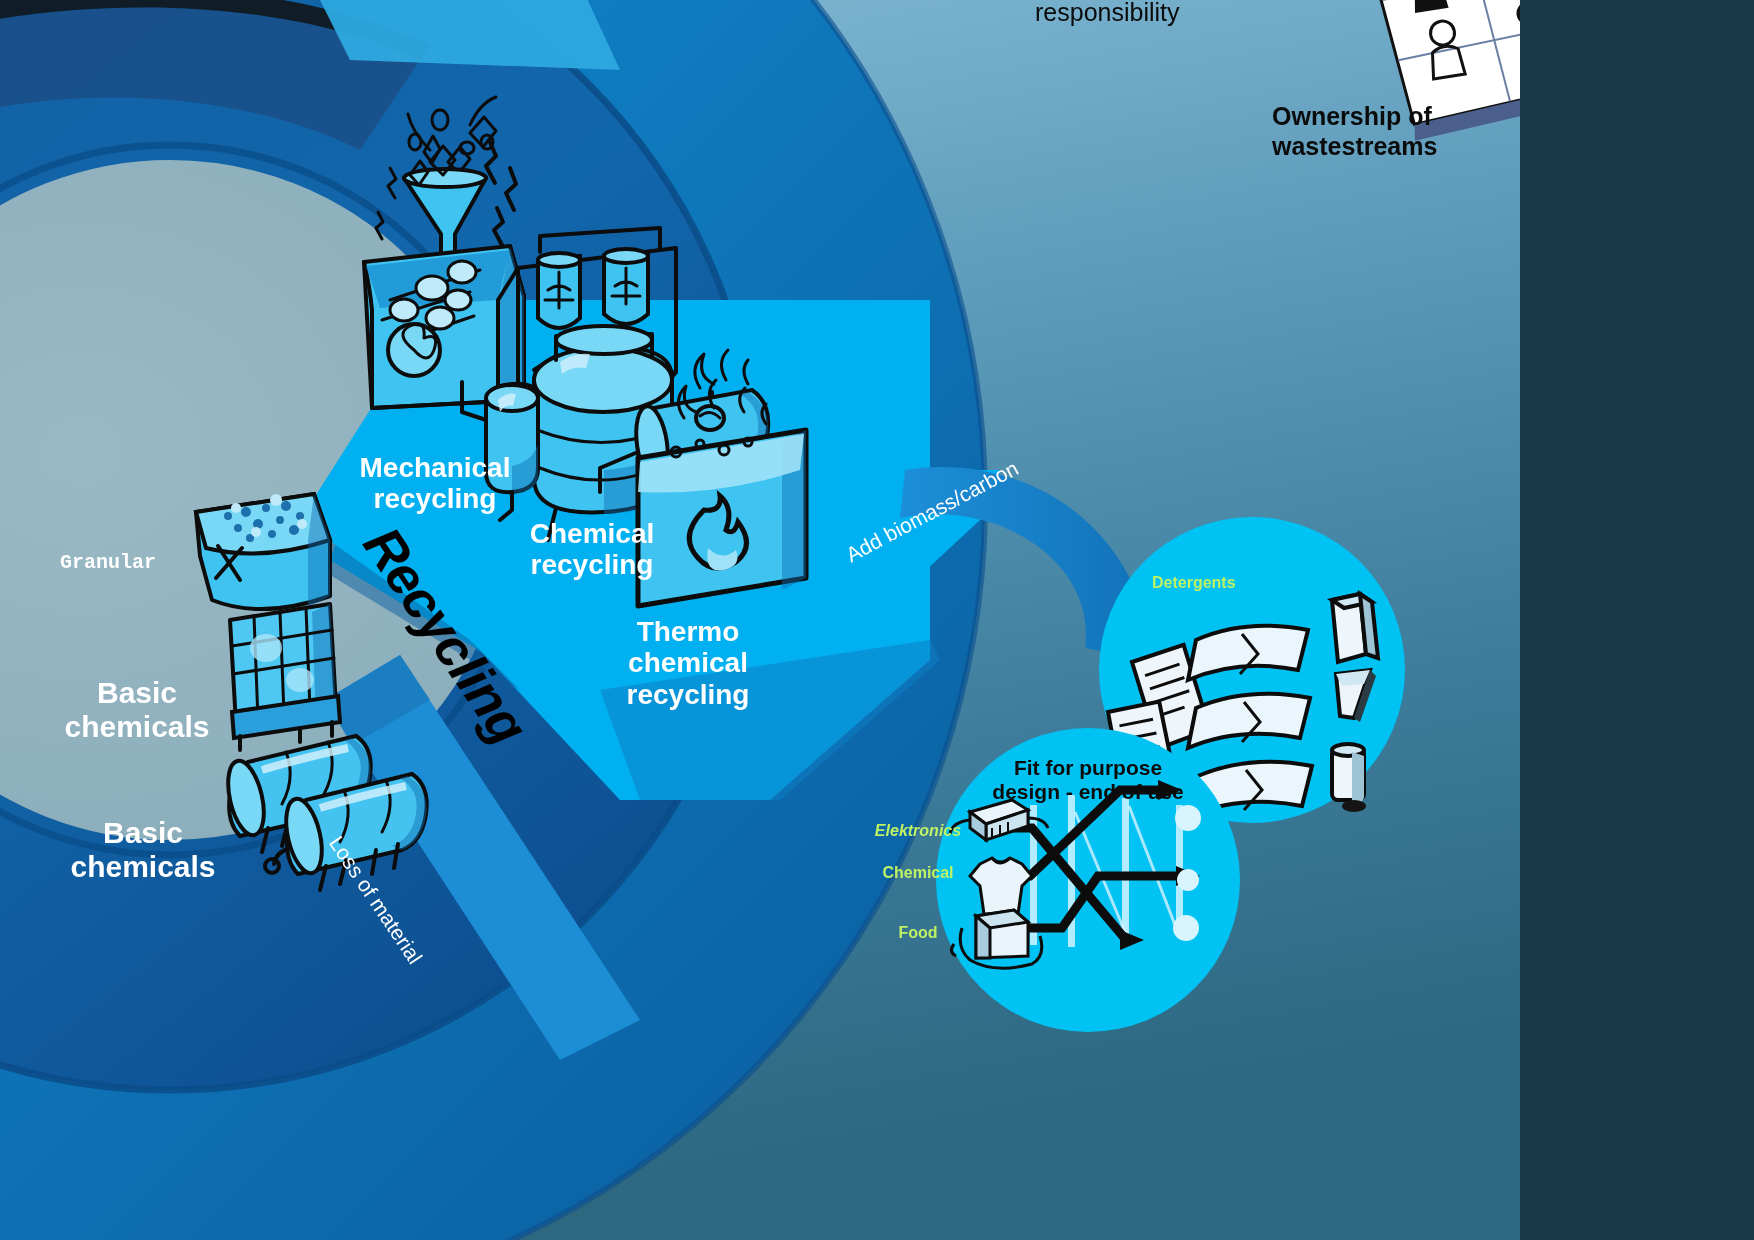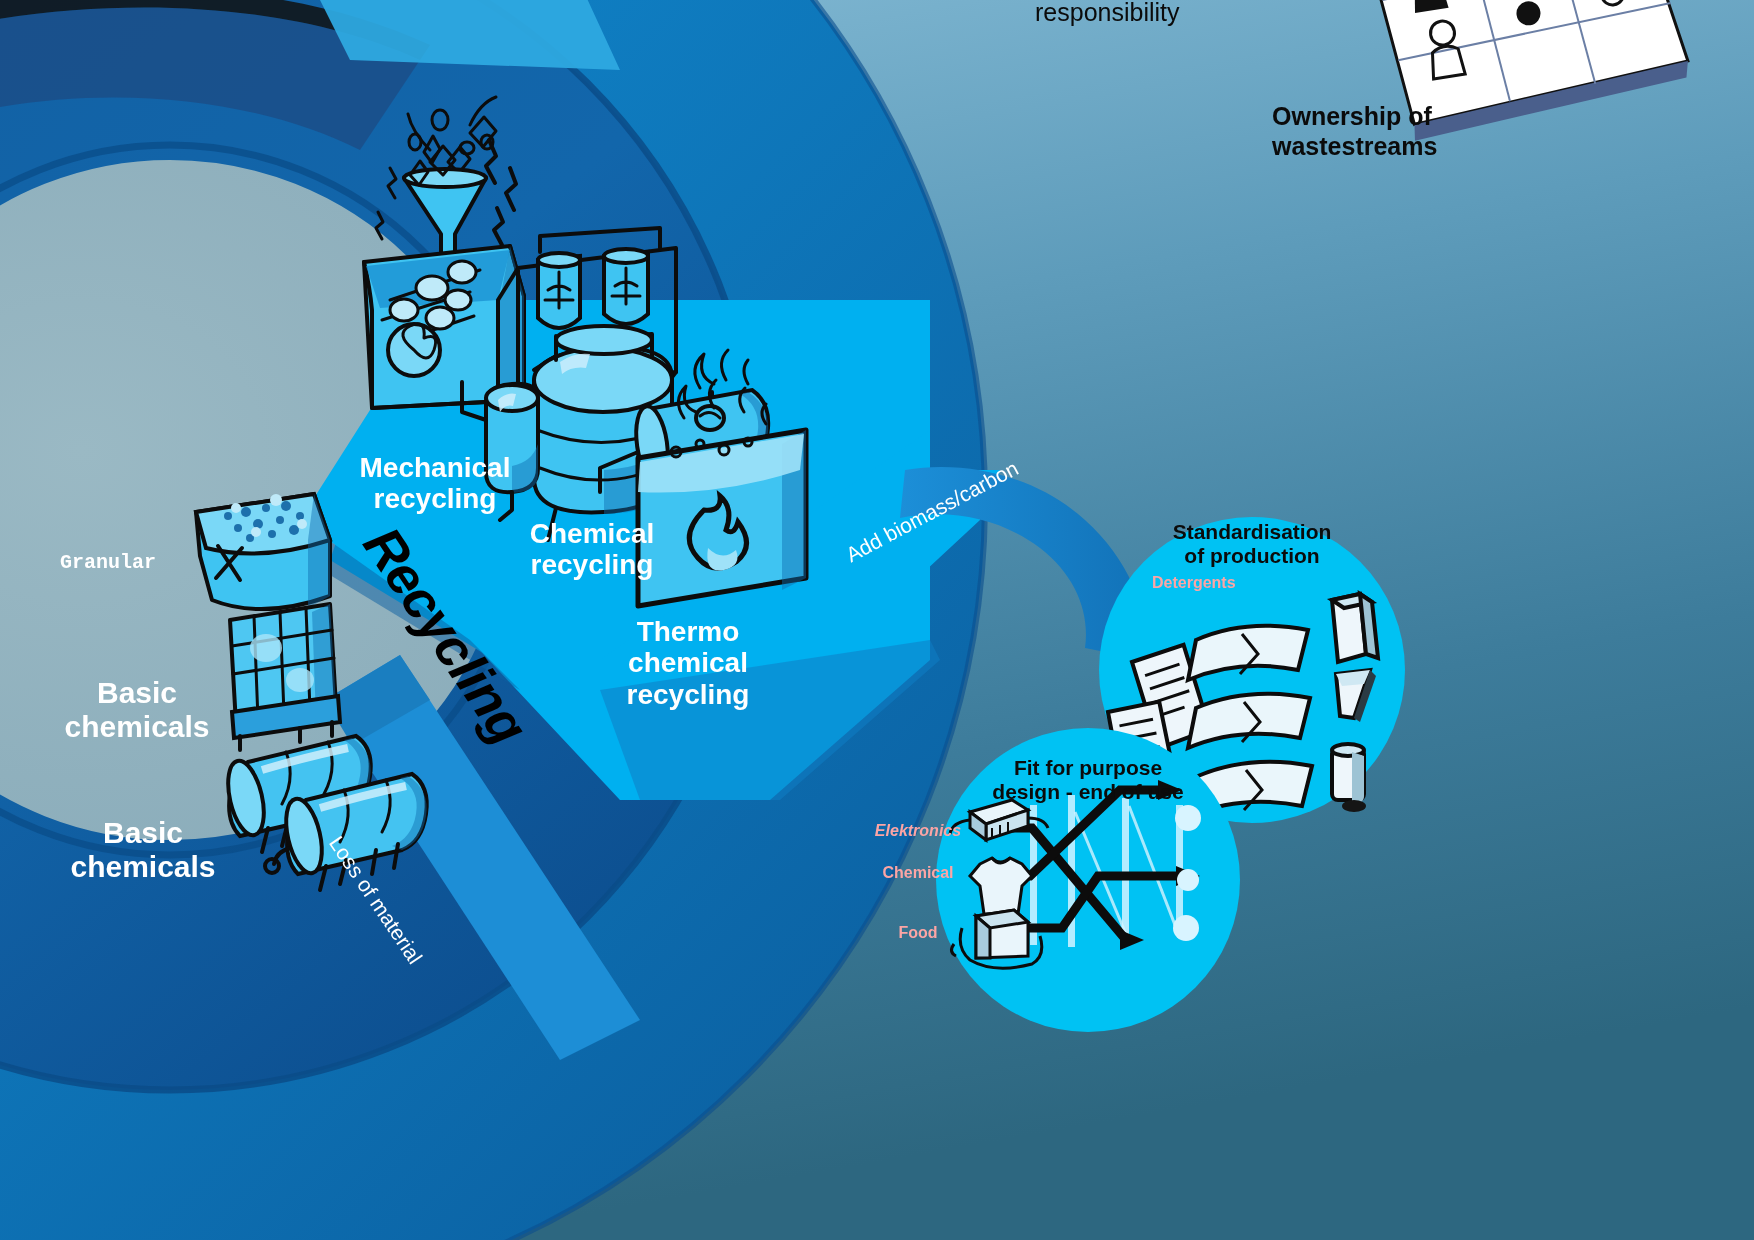--- a/index.html
+++ b/index.html
@@ -2,21 +2,21 @@
 <html><head>
 <meta charset="utf-8">
 <style>
   html, body {
     margin: 0;
     padding: 0;
     background: #1a3a4a;
   }
   #stage {
     position: relative;
-    width: 1754px;
+    width: 1520px;
     height: 1240px;
     overflow: hidden;
     font-family: "Liberation Sans", sans-serif;
   }
   #bg-svg, #art-svg {
     position: absolute;
     top: 0; left: 0;
     width: 1754px;
     height: 1240px;
   }
@@ -55,21 +55,21 @@
     font-weight: normal;
   }
   .circ-title {
     font-size: 21px;
     font-weight: bold;
     color: #0b0b0b;
   }
   .circ-sub {
     font-size: 16px;
     font-weight: bold;
-    color: #fca5a5;
+    color: #bef264;
   }
 </style>
 </head>
 <body>
 
 <div id="stage">
 
   <svg id="bg-svg" viewBox="0 0 1754 1240" preserveAspectRatio="none">
     <defs>
       <linearGradient id="bgGrad" x1="0" y1="0" x2="0.25" y2="1">
@@ -568,22 +568,20 @@
   <div class="lbl lbl-white ctr" style="left:62px; top:676px; font-size:30px; width:150px;">Basic
 chemicals</div>
 
   <div class="lbl lbl-white ctr" style="left:68px; top:816px; font-size:30px; width:150px;">Basic
 chemicals</div>
 
   <div class="lbl rot-loss" style="left:344px; top:832px;">Loss of material</div>
 
   <div class="lbl rot-biomass" style="left:842px; top:546px;">Add biomass/carbon</div>
 
-  <div class="lbl circ-title ctr" style="left:1042px; top:520px; width:420px;">Standardisation
-of production</div>
 
   <div class="lbl circ-sub" style="left:1152px; top:574px;">Detergents</div>
 
   <div class="lbl circ-title ctr" style="left:878px; top:756px; width:420px;">Fit for purpose
 design - end of use</div>
 
   <div class="lbl circ-sub ctr" style="left:846px; top:822px; width:144px;font-style:italic;">Elektronics</div>
 
   <div class="lbl circ-sub ctr" style="left:846px; top:864px; width:144px;">Chemical</div>
 

